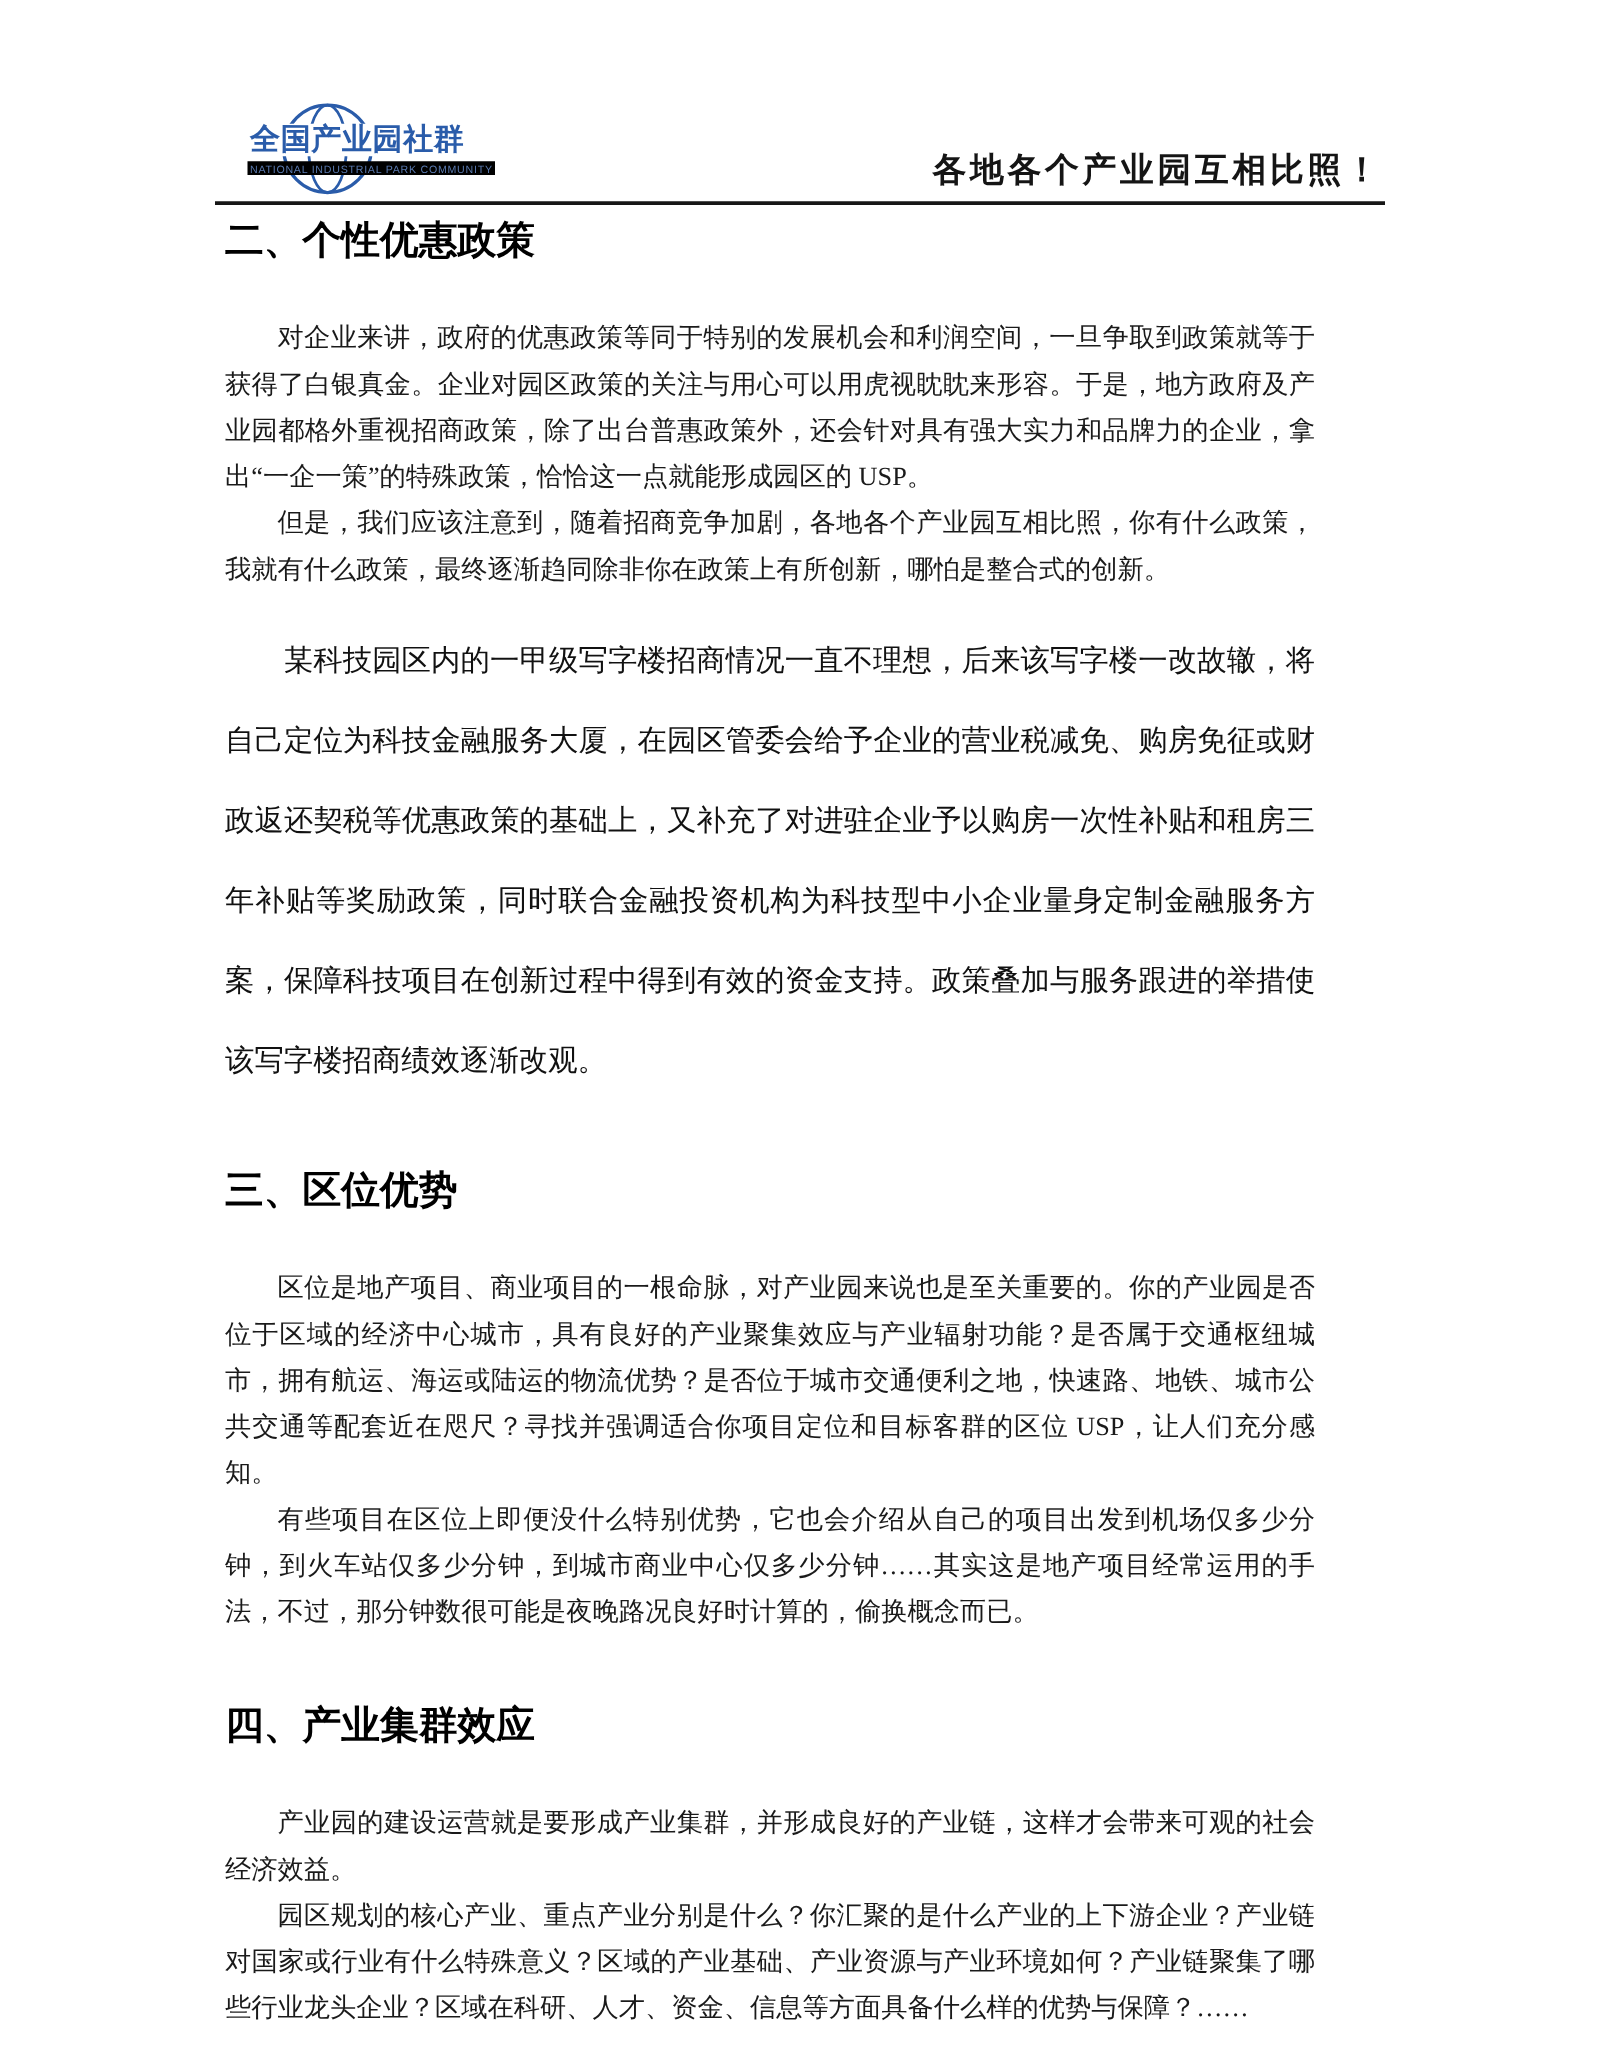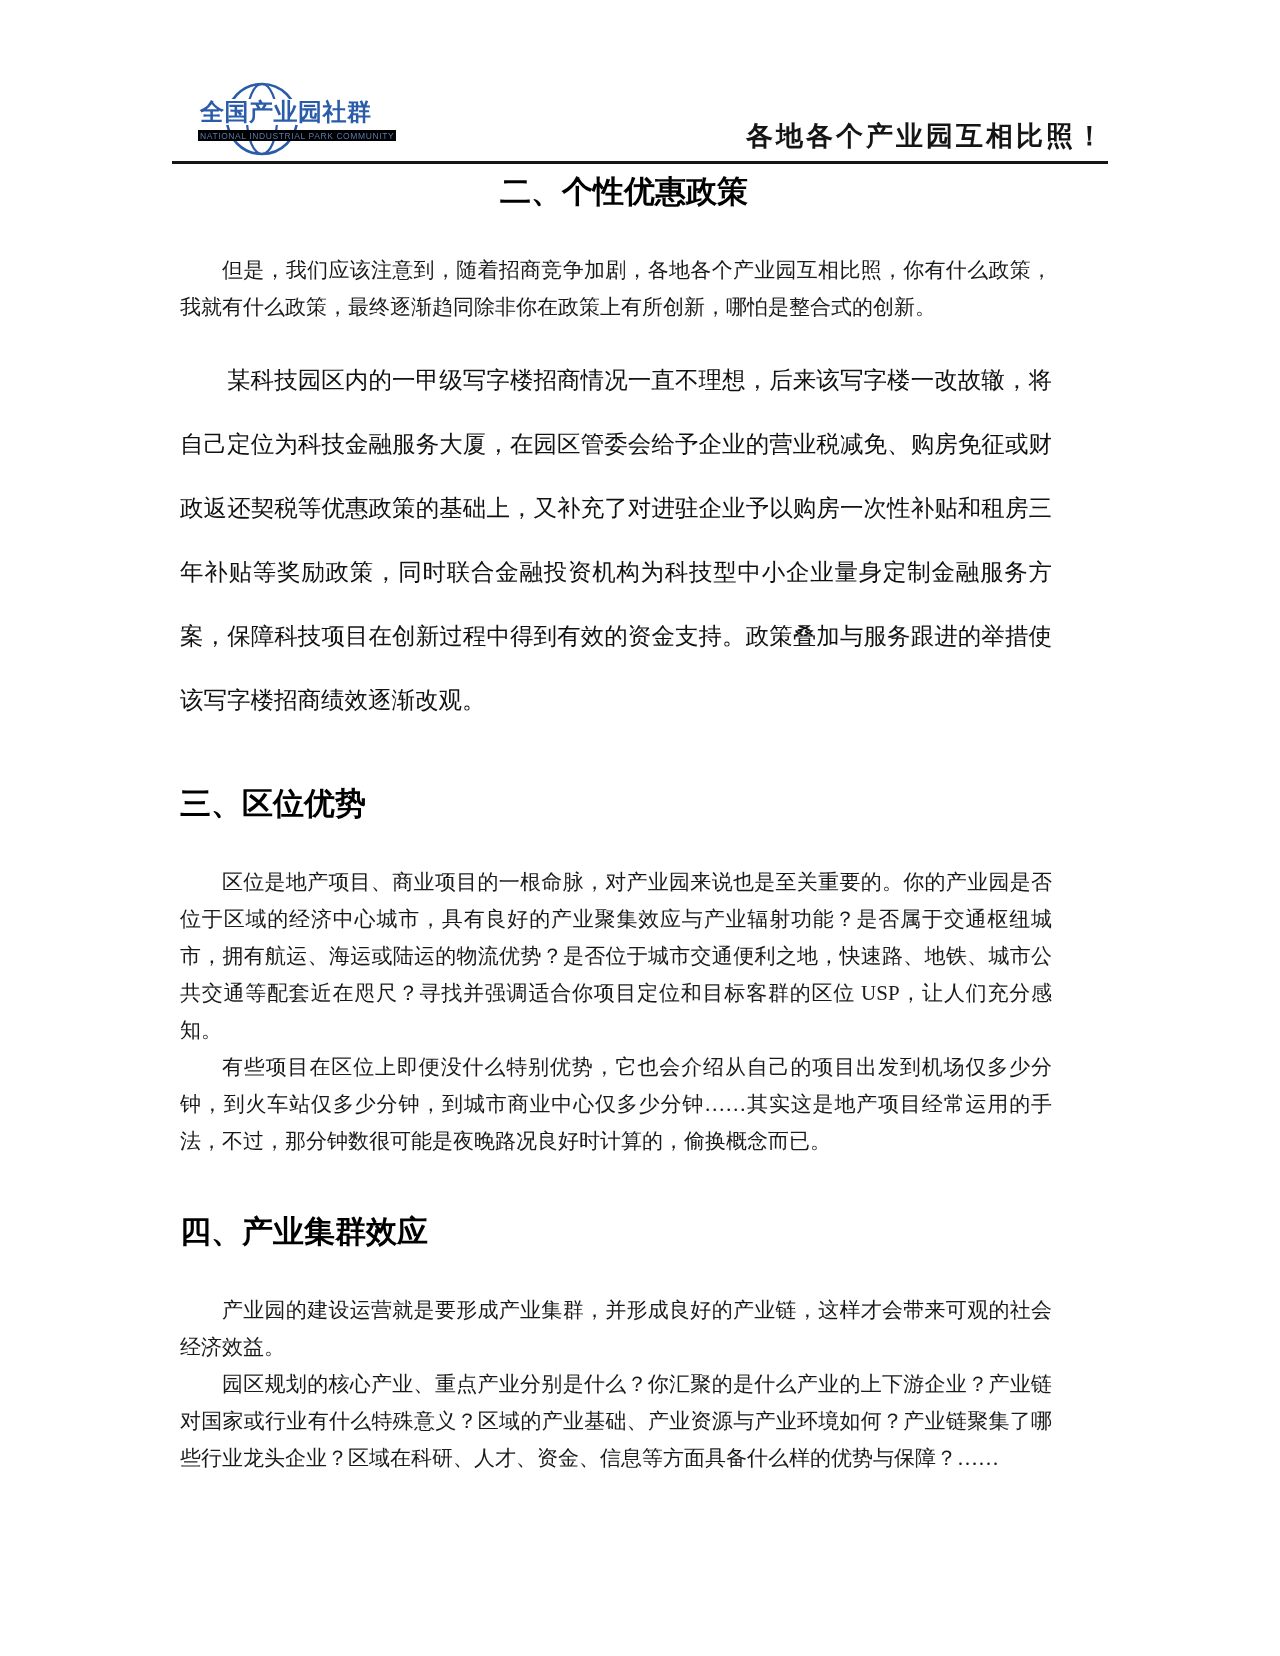--- a/index.html
+++ b/index.html
@@ -85,21 +85,21 @@
   }
   h2.heading {
     color: #000000;
     font-size: 31px;
     font-weight: bold;
     margin: 0;
     line-height: 40px;
   }
   h2.serif { font-family: "Liberation Serif", serif; }
   h2.sans  { font-family: "Liberation Sans", sans-serif; }
-  h2.h-first  { margin: 8px 0 40px 16px; text-align: center; }
+  h2.h-first  { margin: 8px 0 40px 0; }
   h2.h-later  { margin: 52px 0 40px 0; }
   p.para {
     margin: 0;
     text-align: justify;
     text-indent: 2em;
   }
   p.serif {
     font-family: "Liberation Serif", serif;
     font-size: 21px;
     line-height: 37px;
@@ -130,20 +130,21 @@
       <div class="logo-title">全国产业园社群</div><br>
       <div class="logo-subtitle">NATIONAL INDUSTRIAL PARK COMMUNITY</div>
     </div>
     <div class="tagline">各地各个产业园互相比照！</div>
   </div>
 
   <div class="rule"></div>
 
   <main class="doc" id="doc-body">
       <h2 class="heading serif h-first">二、个性优惠政策</h2>
+      <p class="para serif">对企业来讲，政府的优惠政策等同于特别的发展机会和利润空间，一旦争取到政策就等于获得了白银真金。企业对园区政策的关注与用心可以用虎视眈眈来形容。于是，地方政府及产业园都格外重视招商政策，除了出台普惠政策外，还会针对具有强大实力和品牌力的企业，拿出“一企一策”的特殊政策，恰恰这一点就能形成园区的 USP。</p>
       <p class="para serif">但是，我们应该注意到，随着招商竞争加剧，各地各个产业园互相比照，你有什么政策，我就有什么政策，最终逐渐趋同除非你在政策上有所创新，哪怕是整合式的创新。</p>
       <p class="para sans-loose">某科技园区内的一甲级写字楼招商情况一直不理想，后来该写字楼一改故辙，将自己定位为科技金融服务大厦，在园区管委会给予企业的营业税减免、购房免征或财政返还契税等优惠政策的基础上，又补充了对进驻企业予以购房一次性补贴和租房三年补贴等奖励政策，同时联合金融投资机构为科技型中小企业量身定制金融服务方案，保障科技项目在创新过程中得到有效的资金支持。政策叠加与服务跟进的举措使该写字楼招商绩效逐渐改观。</p>
       <h2 class="heading serif h-later">三、区位优势</h2>
       <p class="para serif">区位是地产项目、商业项目的一根命脉，对产业园来说也是至关重要的。你的产业园是否位于区域的经济中心城市，具有良好的产业聚集效应与产业辐射功能？是否属于交通枢纽城市，拥有航运、海运或陆运的物流优势？是否位于城市交通便利之地，快速路、地铁、城市公共交通等配套近在咫尺？寻找并强调适合你项目定位和目标客群的区位 USP，让人们充分感知。</p>
       <p class="para serif">有些项目在区位上即便没什么特别优势，它也会介绍从自己的项目出发到机场仅多少分钟，到火车站仅多少分钟，到城市商业中心仅多少分钟……其实这是地产项目经常运用的手法，不过，那分钟数很可能是夜晚路况良好时计算的，偷换概念而已。</p>
       <h2 class="heading sans h-later">四、产业集群效应</h2>
       <p class="para serif">产业园的建设运营就是要形成产业集群，并形成良好的产业链，这样才会带来可观的社会经济效益。</p>
       <p class="para serif">园区规划的核心产业、重点产业分别是什么？你汇聚的是什么产业的上下游企业？产业链对国家或行业有什么特殊意义？区域的产业基础、产业资源与产业环境如何？产业链聚集了哪些行业龙头企业？区域在科研、人才、资金、信息等方面具备什么样的优势与保障？……</p>
     </main>
 

